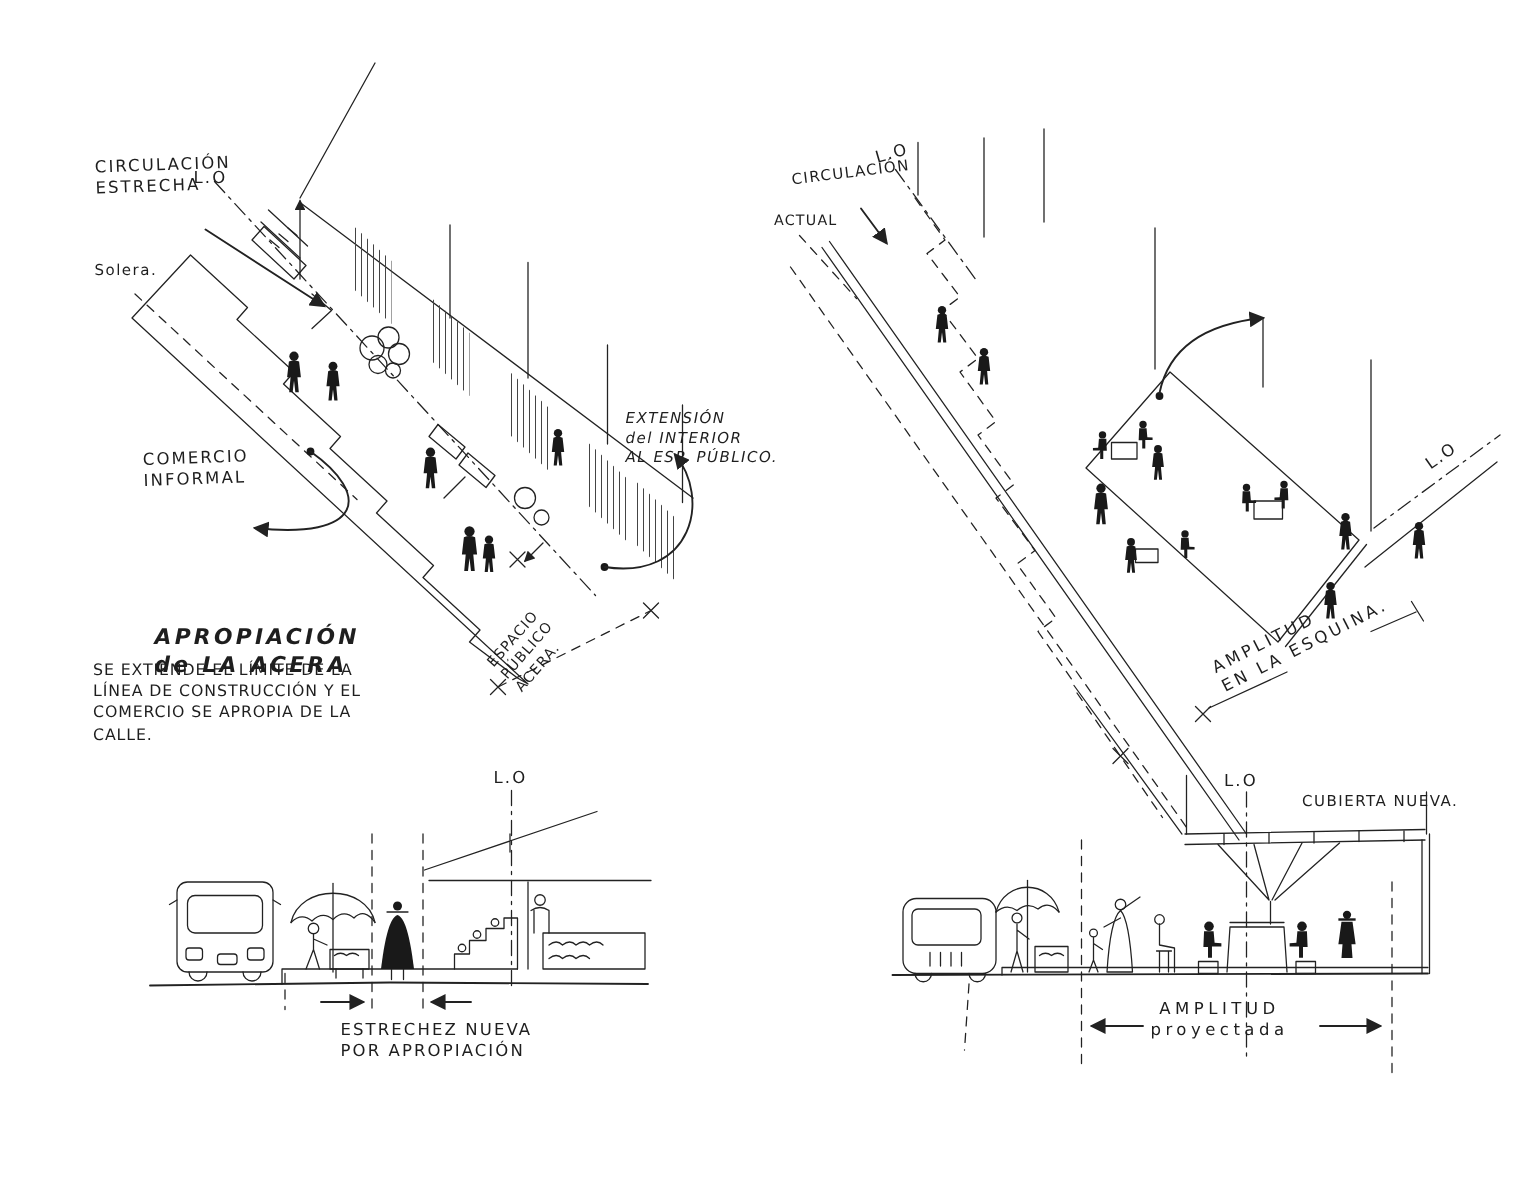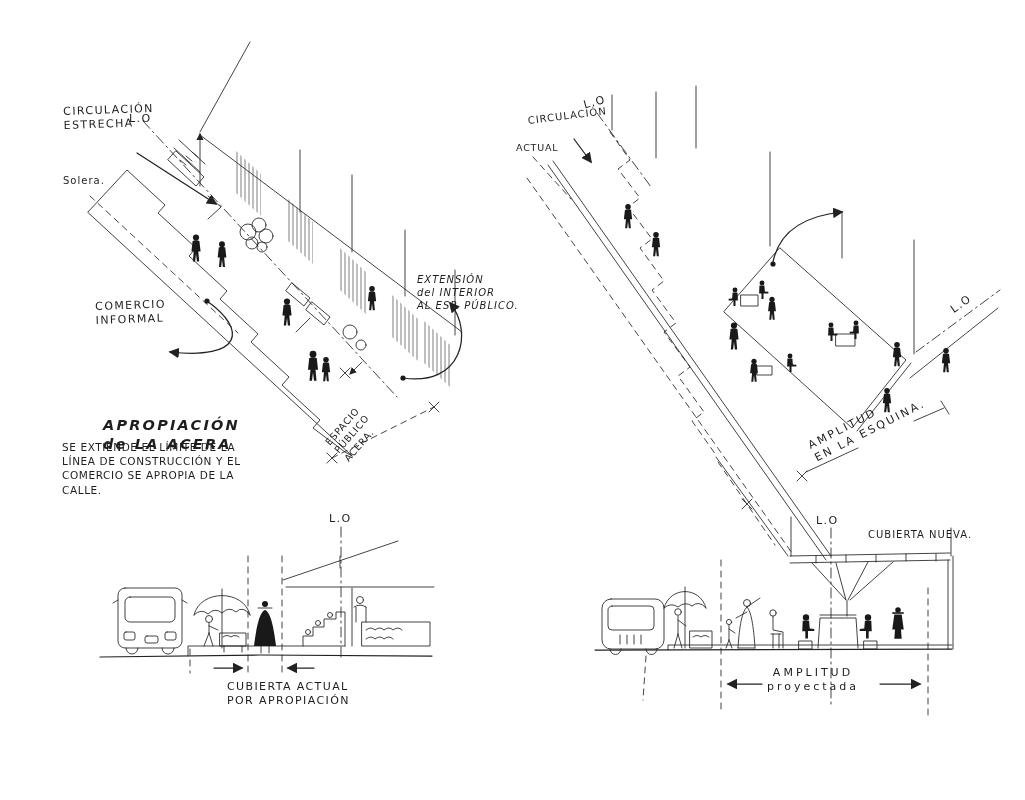--- a/index.html
+++ b/index.html
@@ -300,21 +300,21 @@
 CALLE.</div>
 
 <div class="lbl small" style="left:527px;top:114px;transform:rotate(-7deg);">CIRCULACIÓN</div>
 <div class="lbl" style="left:582px;top:99px;transform:rotate(-16deg);">L.O</div>
 <div class="lbl tiny" style="left:516px;top:142px;">ACTUAL</div>
 <div class="lbl" style="left:948px;top:305px;transform:rotate(-35deg);">L.O</div>
 <div class="lbl" style="left:806px;top:440px;transform:rotate(-27deg);letter-spacing:2.4px;">AMPLITUD
 EN LA ESQUINA.</div>
 
 <div class="lbl" style="left:329px;top:512px;">L.O</div>
-<div class="lbl" style="left:227px;top:680px;">CUBIERTA ACTUAL
+<div class="lbl" style="left:227px;top:680px;">ESTRECHEZ NUEVA
 POR APROPIACIÓN</div>
 
 <div class="lbl" style="left:816px;top:514px;">L.O</div>
 <div class="lbl small" style="left:850px;top:528px;margin-left:18px;">CUBIERTA NUEVA.</div>
 <div class="lbl center" style="left:758px;top:666px;width:110px;letter-spacing:3px;">AMPLITUD
 proyectada</div>
 
 </div>
 
 </body></html>

